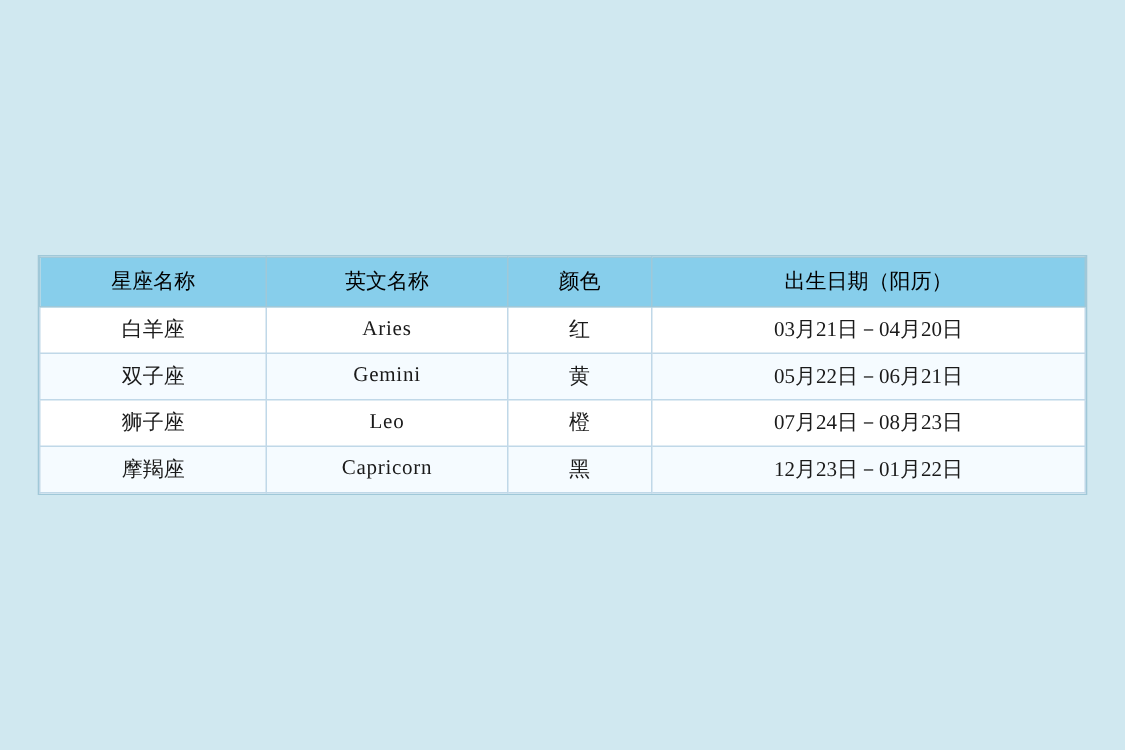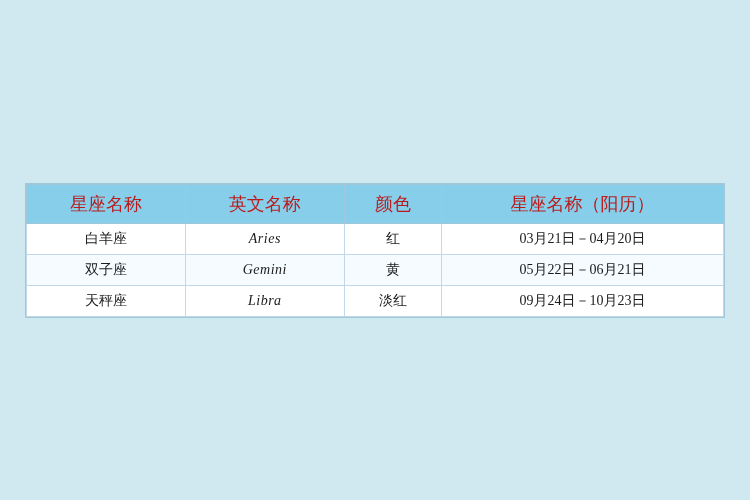--- a/index.html
+++ b/index.html
@@ -32,22 +32,22 @@
 
     thead tr {
       background-color: #87ceeb;
     }
 
     thead th {
       border: 1px solid #a0c8d8;
       padding: 7px 10px;
       text-align: center;
       font-weight: normal;
-      color: #b91c1c;
-      font-size: 18px;
+      color: #000000;
+      font-size: 14px;
       margin-left: 19px;
     }
 
     tbody tr {
       background-color: #ffffff;
     }
 
     tbody tr:nth-child(even) {
       background-color: #f5fbff;
     }
@@ -59,51 +59,56 @@
       color: #1a1a1a;
       font-size: 14px;
     }
 
     tbody td:first-child {
       font-weight: normal;
       margin-top: 14px;
     }
 
     tbody td:nth-child(2) {
-      font-style: italic;
       letter-spacing: 0.5px;
     }
   </style>
 </head>
 <body>
 
 <div class="table-container">
   <table>
     <thead>
       <tr>
         <th>星座名称</th>
         <th>英文名称</th>
         <th>颜色</th>
-        <th>星座名称（阳历）</th>
+        <th>出生日期（阳历）</th>
       </tr>
     </thead>
     <tbody id="table-body">
     <tr>
           <td>白羊座</td>
           <td>Aries</td>
           <td>红</td>
           <td>03月21日－04月20日</td>
         </tr>
         <tr>
           <td>双子座</td>
           <td>Gemini</td>
           <td>黄</td>
           <td>05月22日－06月21日</td>
         </tr>
         <tr>
-          <td>天秤座</td>
-          <td>Libra</td>
-          <td>淡红</td>
-          <td>09月24日－10月23日</td>
+          <td>狮子座</td>
+          <td>Leo</td>
+          <td>橙</td>
+          <td>07月24日－08月23日</td>
+        </tr>
+        <tr>
+          <td>摩羯座</td>
+          <td>Capricorn</td>
+          <td>黑</td>
+          <td>12月23日－01月22日</td>
         </tr>
       </tbody>
   </table>
 </div>
 
 </body></html>

